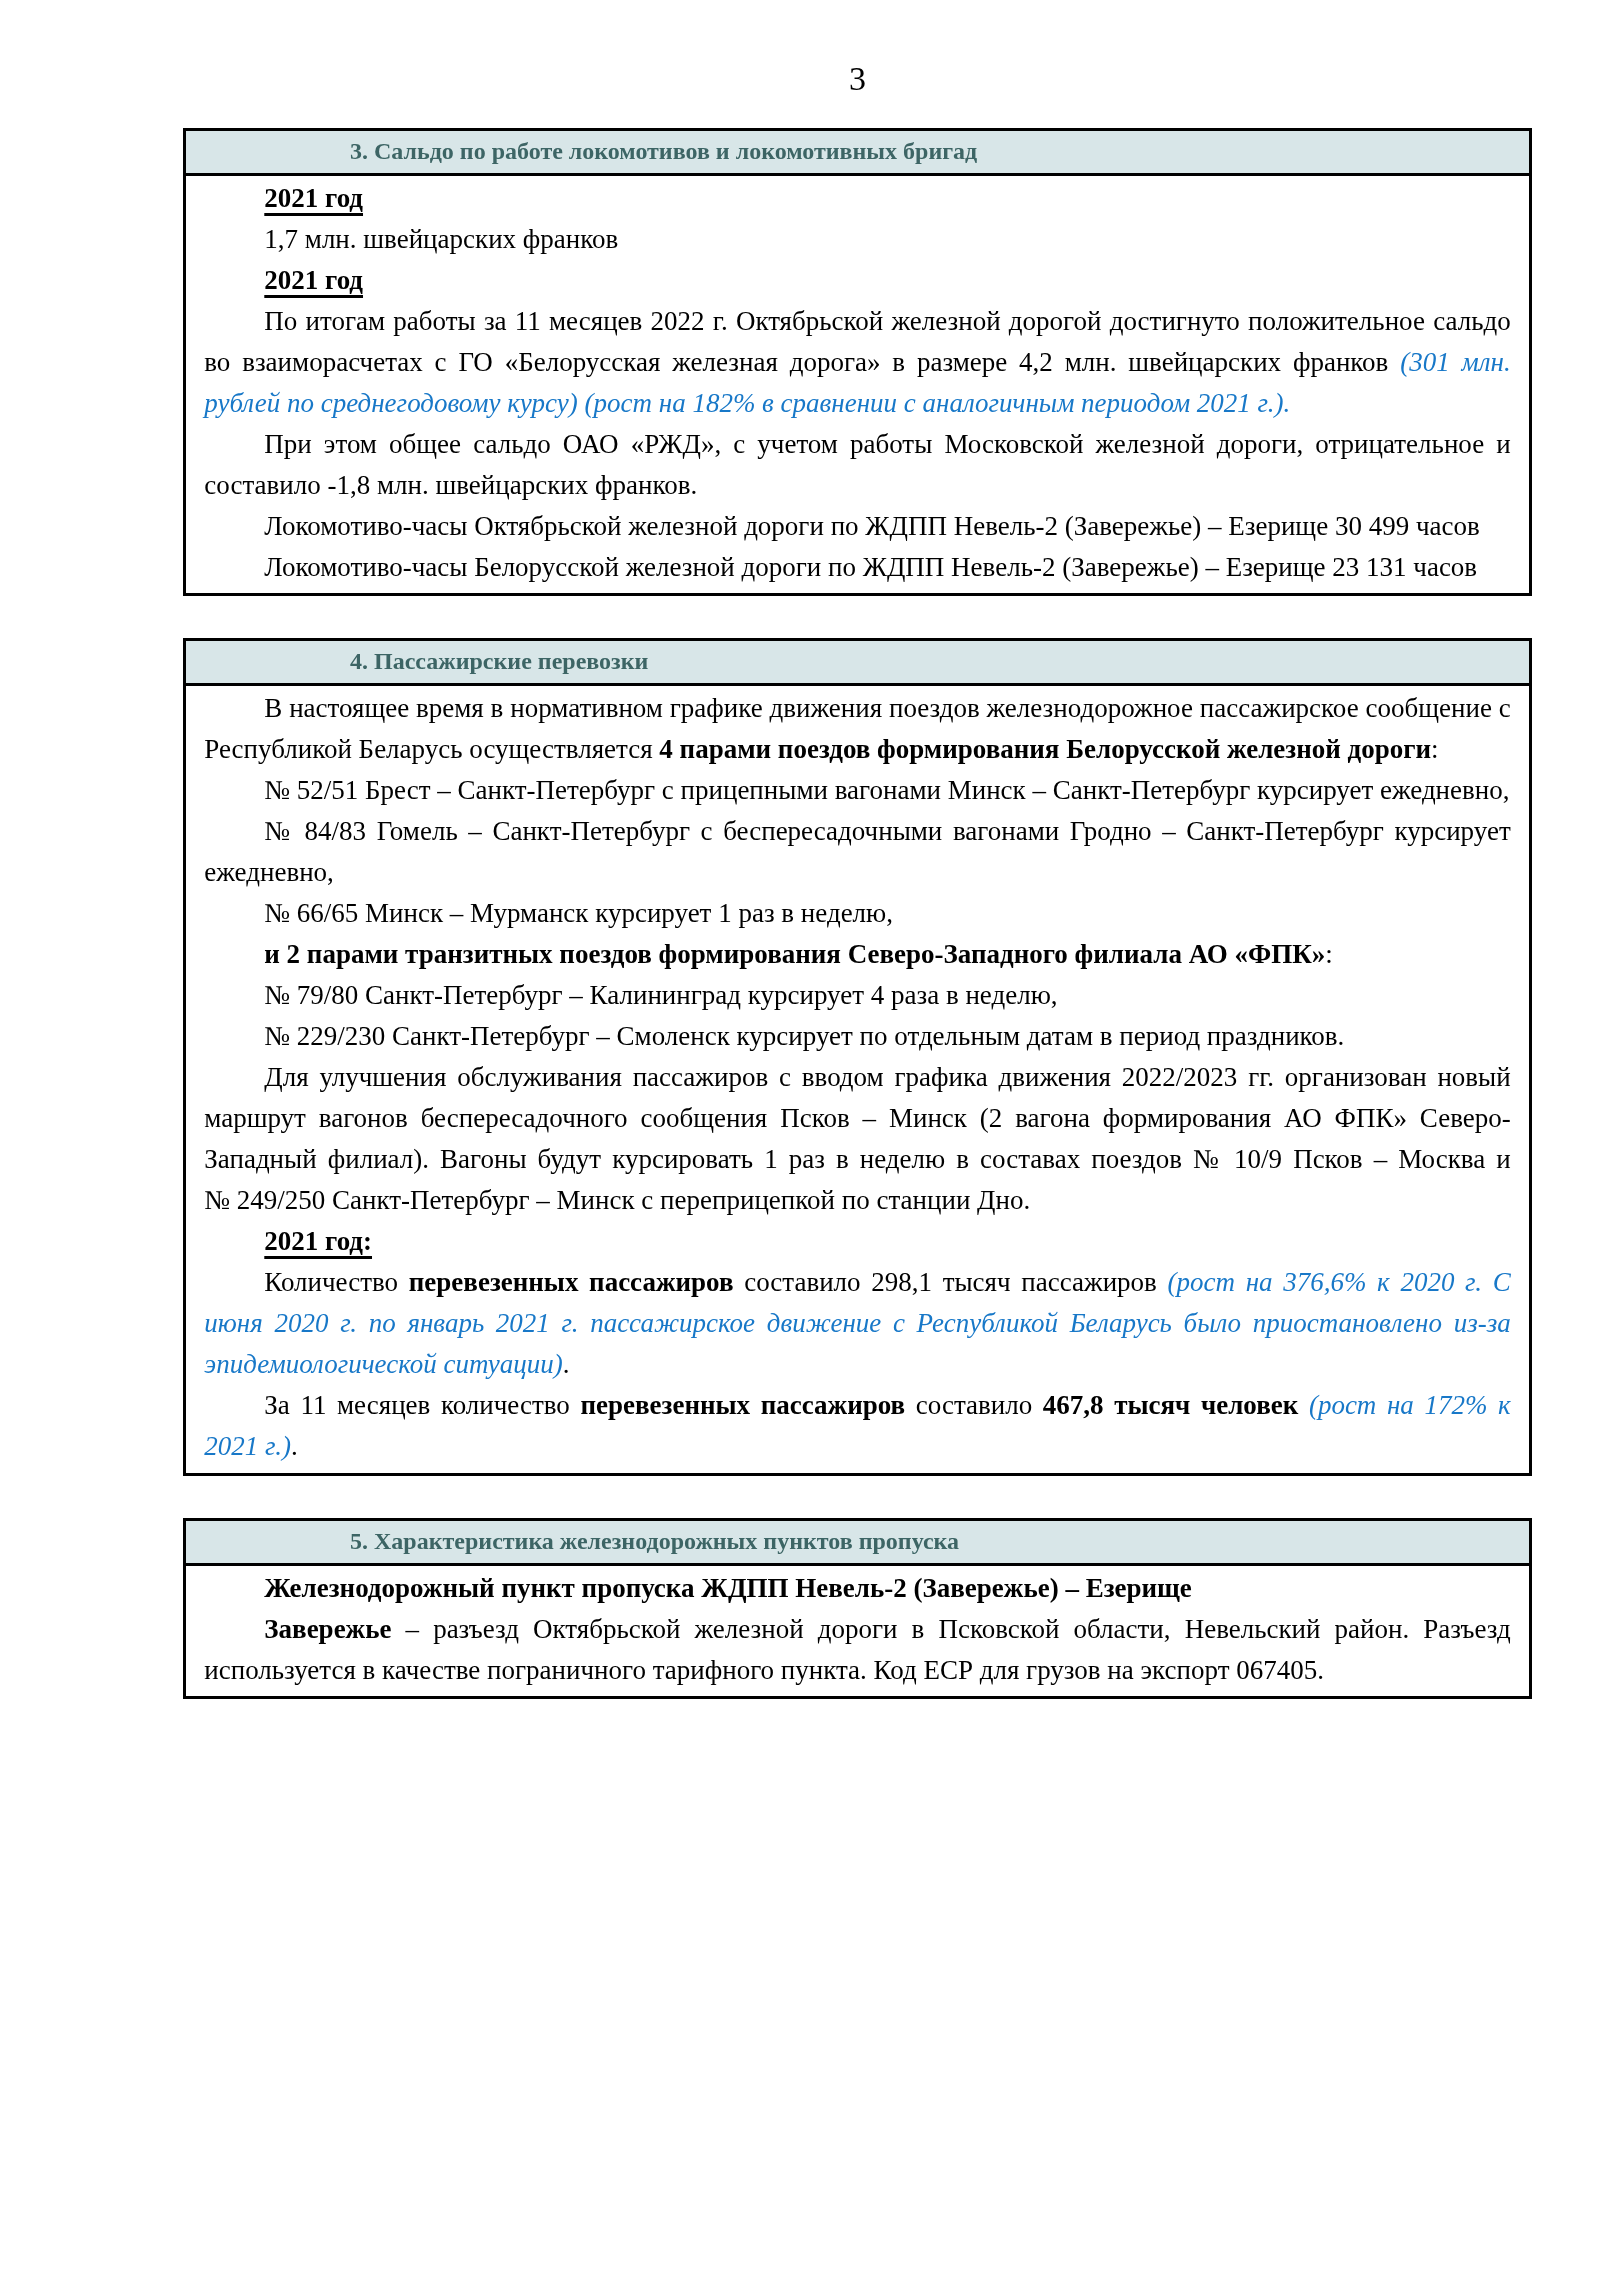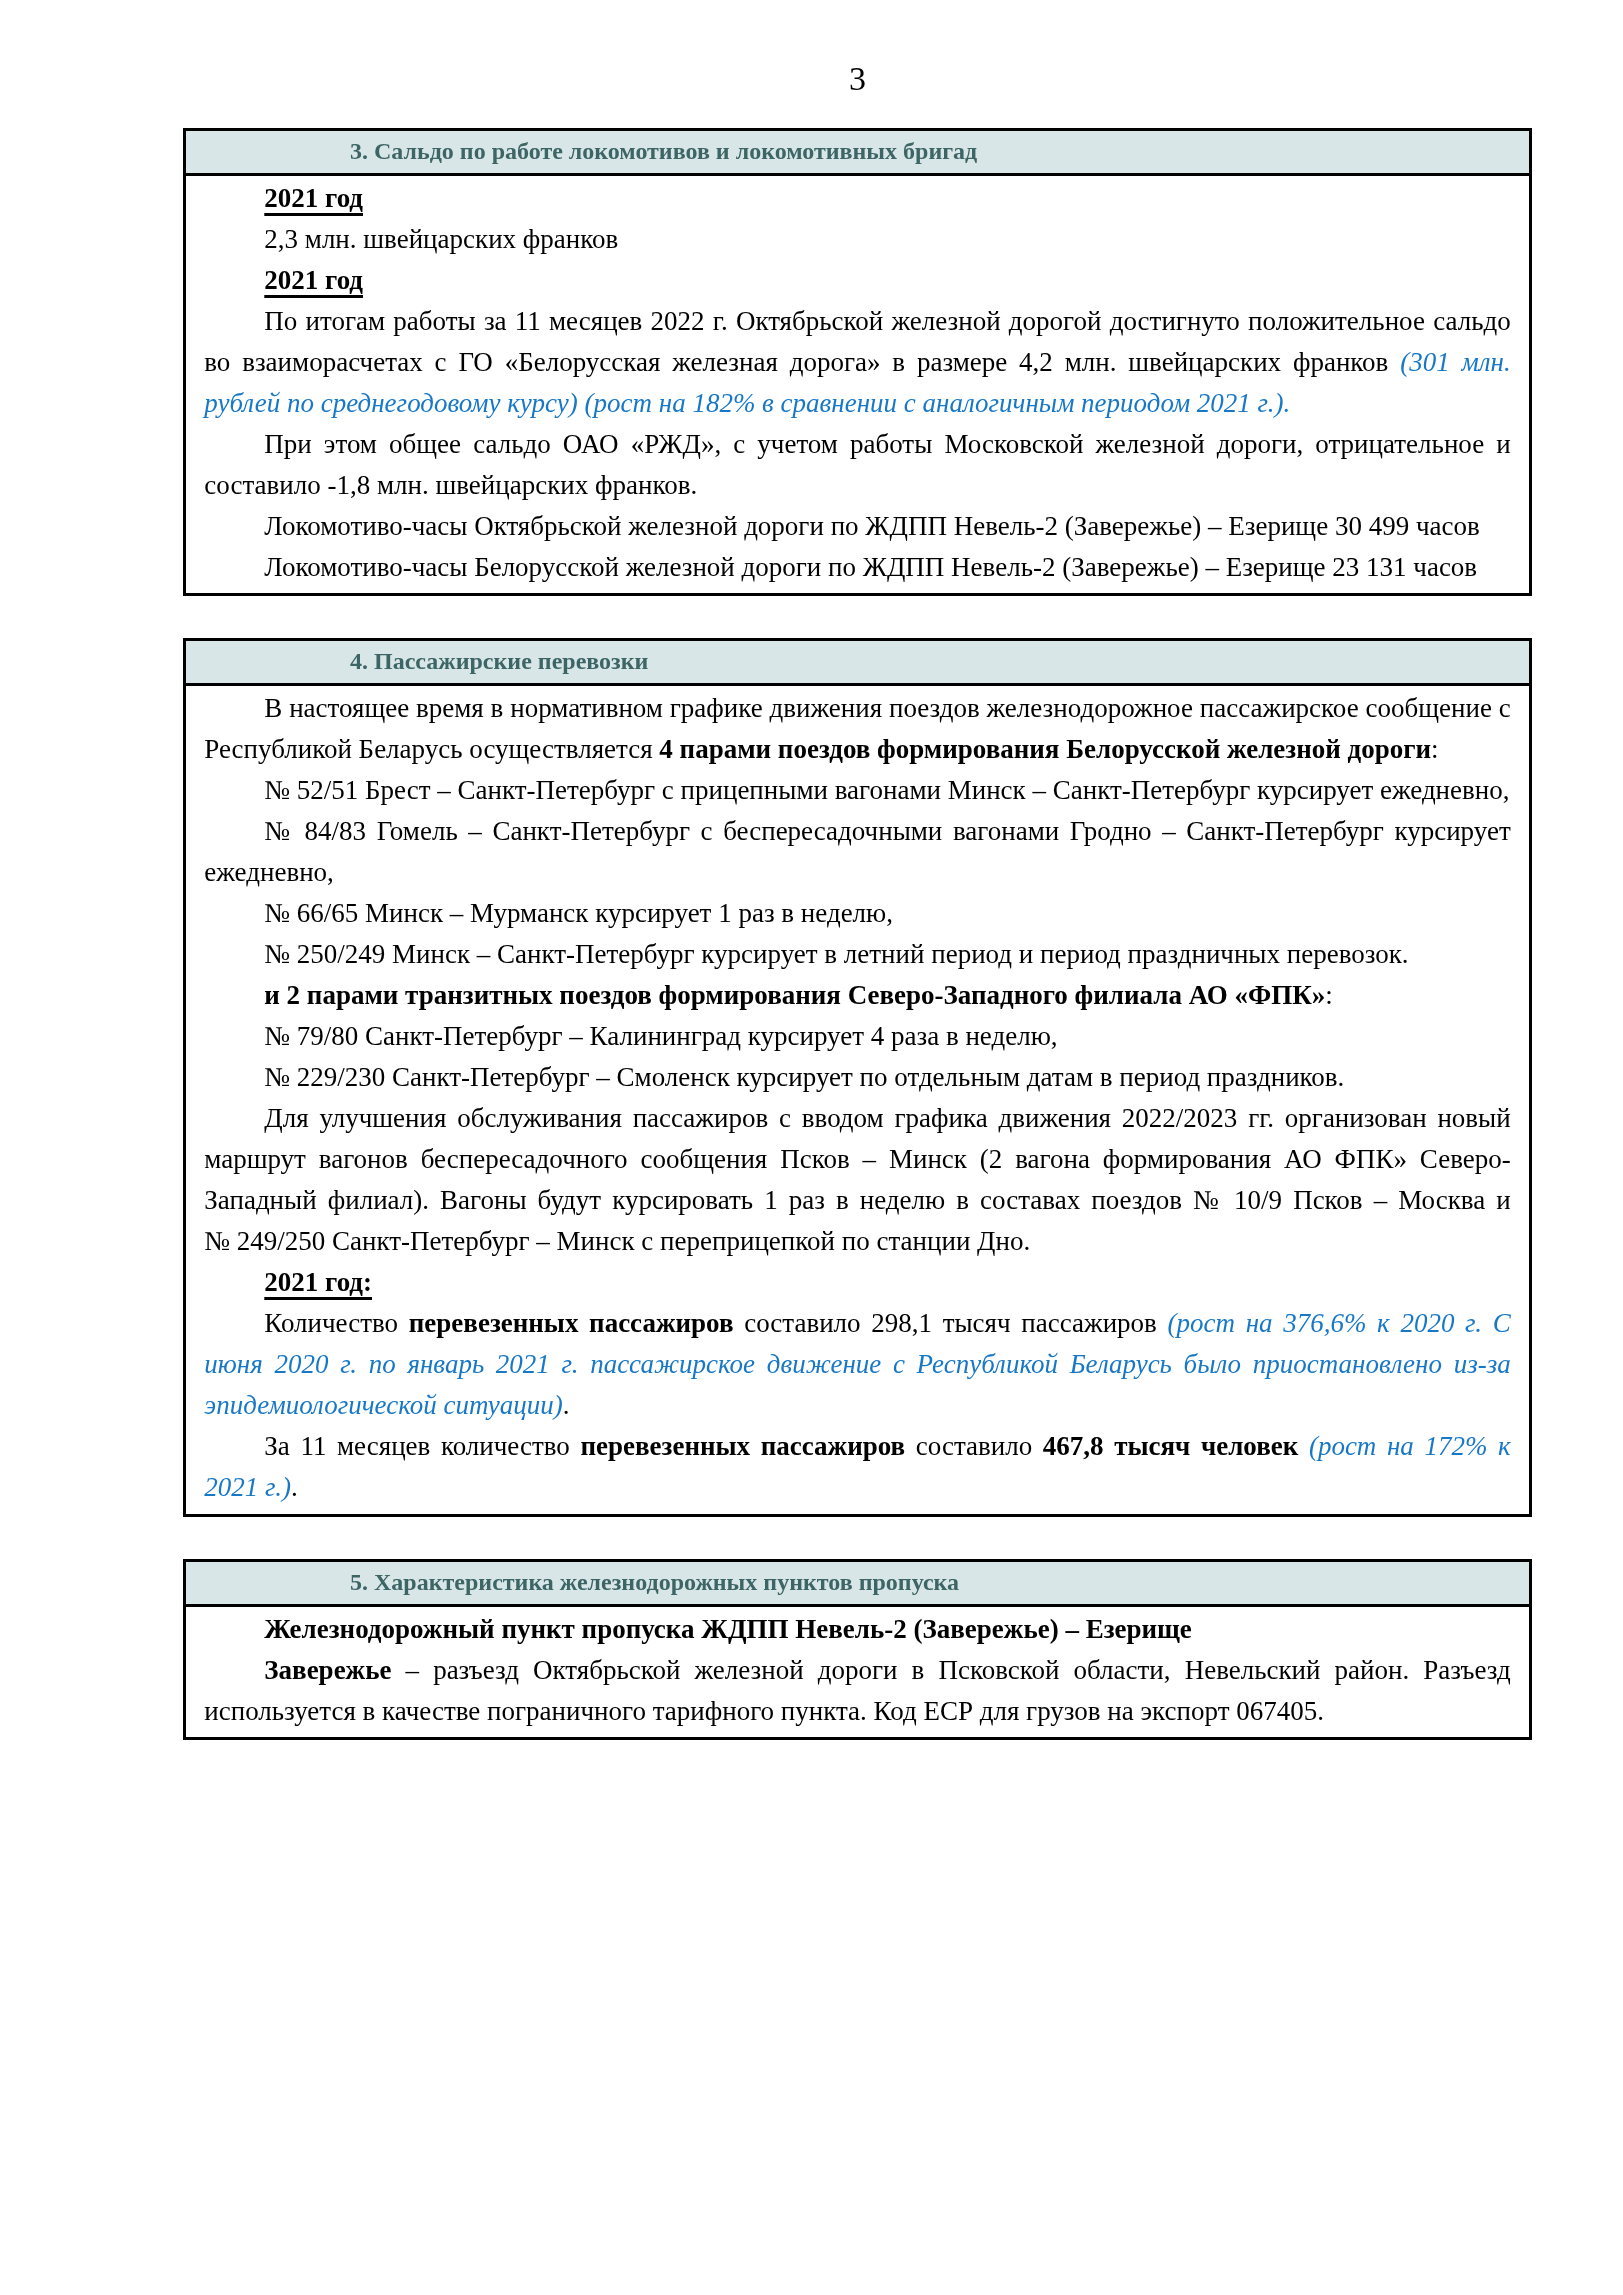--- a/index.html
+++ b/index.html
@@ -72,39 +72,38 @@
 <div class="page">
 
   <div class="page-number">3</div>
 
   <section class="box">
     <div class="box-header">
       <span>3. Сальдо по работе локомотивов и локомотивных бригад</span>
     </div>
     <div class="box-body">
         <p class="para"><span class="run-bu">2021 год</span></p>
-        <p class="para"><span class="run-n">2,3 млн. швейцарских франков</span></p>
+        <p class="para"><span class="run-n">1,7 млн. швейцарских франков</span></p>
         <p class="para"><span class="run-bu">2021 год</span></p>
         <p class="para"><span class="run-n">По итогам работы за 11 месяцев 2022 г. Октябрьской железной дорогой достигнуто положительное сальдо во взаиморасчетах с ГО «Белорусская железная дорога» в размере 4,2 млн. швейцарских франков </span><span class="run-bi">(301 млн. рублей по среднегодовому курсу) (рост на 182% в сравнении с аналогичным периодом 2021 г.).</span></p>
         <p class="para"><span class="run-n">При этом общее сальдо ОАО «РЖД», с учетом работы Московской железной дороги, отрицательное и составило -1,8 млн. швейцарских франков.</span></p>
         <p class="para"><span class="run-n">Локомотиво-часы Октябрьской железной дороги по ЖДПП Невель-2 (Завережье) – Езерище 30&nbsp;499 часов</span></p>
         <p class="para"><span class="run-n">Локомотиво-часы Белорусской железной дороги по ЖДПП Невель-2 (Завережье) – Езерище 23&nbsp;131 часов</span></p>
       </div>
   </section>
 
   <section class="box">
     <div class="box-header">
       <span>4. Пассажирские перевозки</span>
     </div>
     <div class="box-body">
         <p class="para"><span class="run-n">В настоящее время в нормативном графике движения поездов железнодорожное пассажирское сообщение с Республикой Беларусь осуществляется </span><span class="run-b">4 парами поездов формирования Белорусской железной дороги</span><span class="run-n">:</span></p>
         <p class="para"><span class="run-n">№&nbsp;52/51 Брест – Санкт-Петербург с прицепными вагонами Минск – Санкт-Петербург курсирует ежедневно,</span></p>
         <p class="para"><span class="run-n">№&nbsp;84/83 Гомель – Санкт-Петербург с беспересадочными вагонами Гродно – Санкт-Петербург курсирует ежедневно,</span></p>
         <p class="para"><span class="run-n">№&nbsp;66/65 Минск – Мурманск курсирует 1 раз в неделю,</span></p>
-        <p class="para"><span class="run-n">№&nbsp;250/249 Минск – Санкт-Петербург курсирует в летний период и период праздничных перевозок.</span></p>
         <p class="para"><span class="run-b">и 2 парами транзитных поездов формирования Северо-Западного филиала АО «ФПК»</span><span class="run-n">:</span></p>
         <p class="para"><span class="run-n">№&nbsp;79/80 Санкт-Петербург – Калининград курсирует 4 раза в неделю,</span></p>
         <p class="para"><span class="run-n">№&nbsp;229/230 Санкт-Петербург – Смоленск курсирует по отдельным датам в период праздников.</span></p>
         <p class="para"><span class="run-n">Для улучшения обслуживания пассажиров с вводом графика движения 2022/2023 гг. организован новый маршрут вагонов беспересадочного сообщения Псков – Минск (2 вагона формирования АО ФПК» Северо-Западный филиал). Вагоны будут курсировать 1 раз в неделю в составах поездов №&nbsp;10/9 Псков – Москва и №&nbsp;249/250 Санкт-Петербург – Минск с переприцепкой по станции Дно.</span></p>
         <p class="para"><span class="run-bu">2021 год:</span></p>
         <p class="para"><span class="run-n">Количество </span><span class="run-b">перевезенных пассажиров</span><span class="run-n"> составило 298,1 тысяч пассажиров </span><span class="run-bi">(рост на 376,6% к 2020 г. С июня 2020 г. по январь 2021 г. пассажирское движение с Республикой Беларусь было приостановлено из-за эпидемиологической ситуации)</span><span class="run-n">.</span></p>
         <p class="para"><span class="run-n">За 11 месяцев количество </span><span class="run-b">перевезенных пассажиров</span><span class="run-n"> составило </span><span class="run-b">467,8 тысяч человек</span><span class="run-n"> </span><span class="run-bi">(рост на 172% к 2021 г.)</span><span class="run-n">.</span></p>
       </div>
   </section>
 

